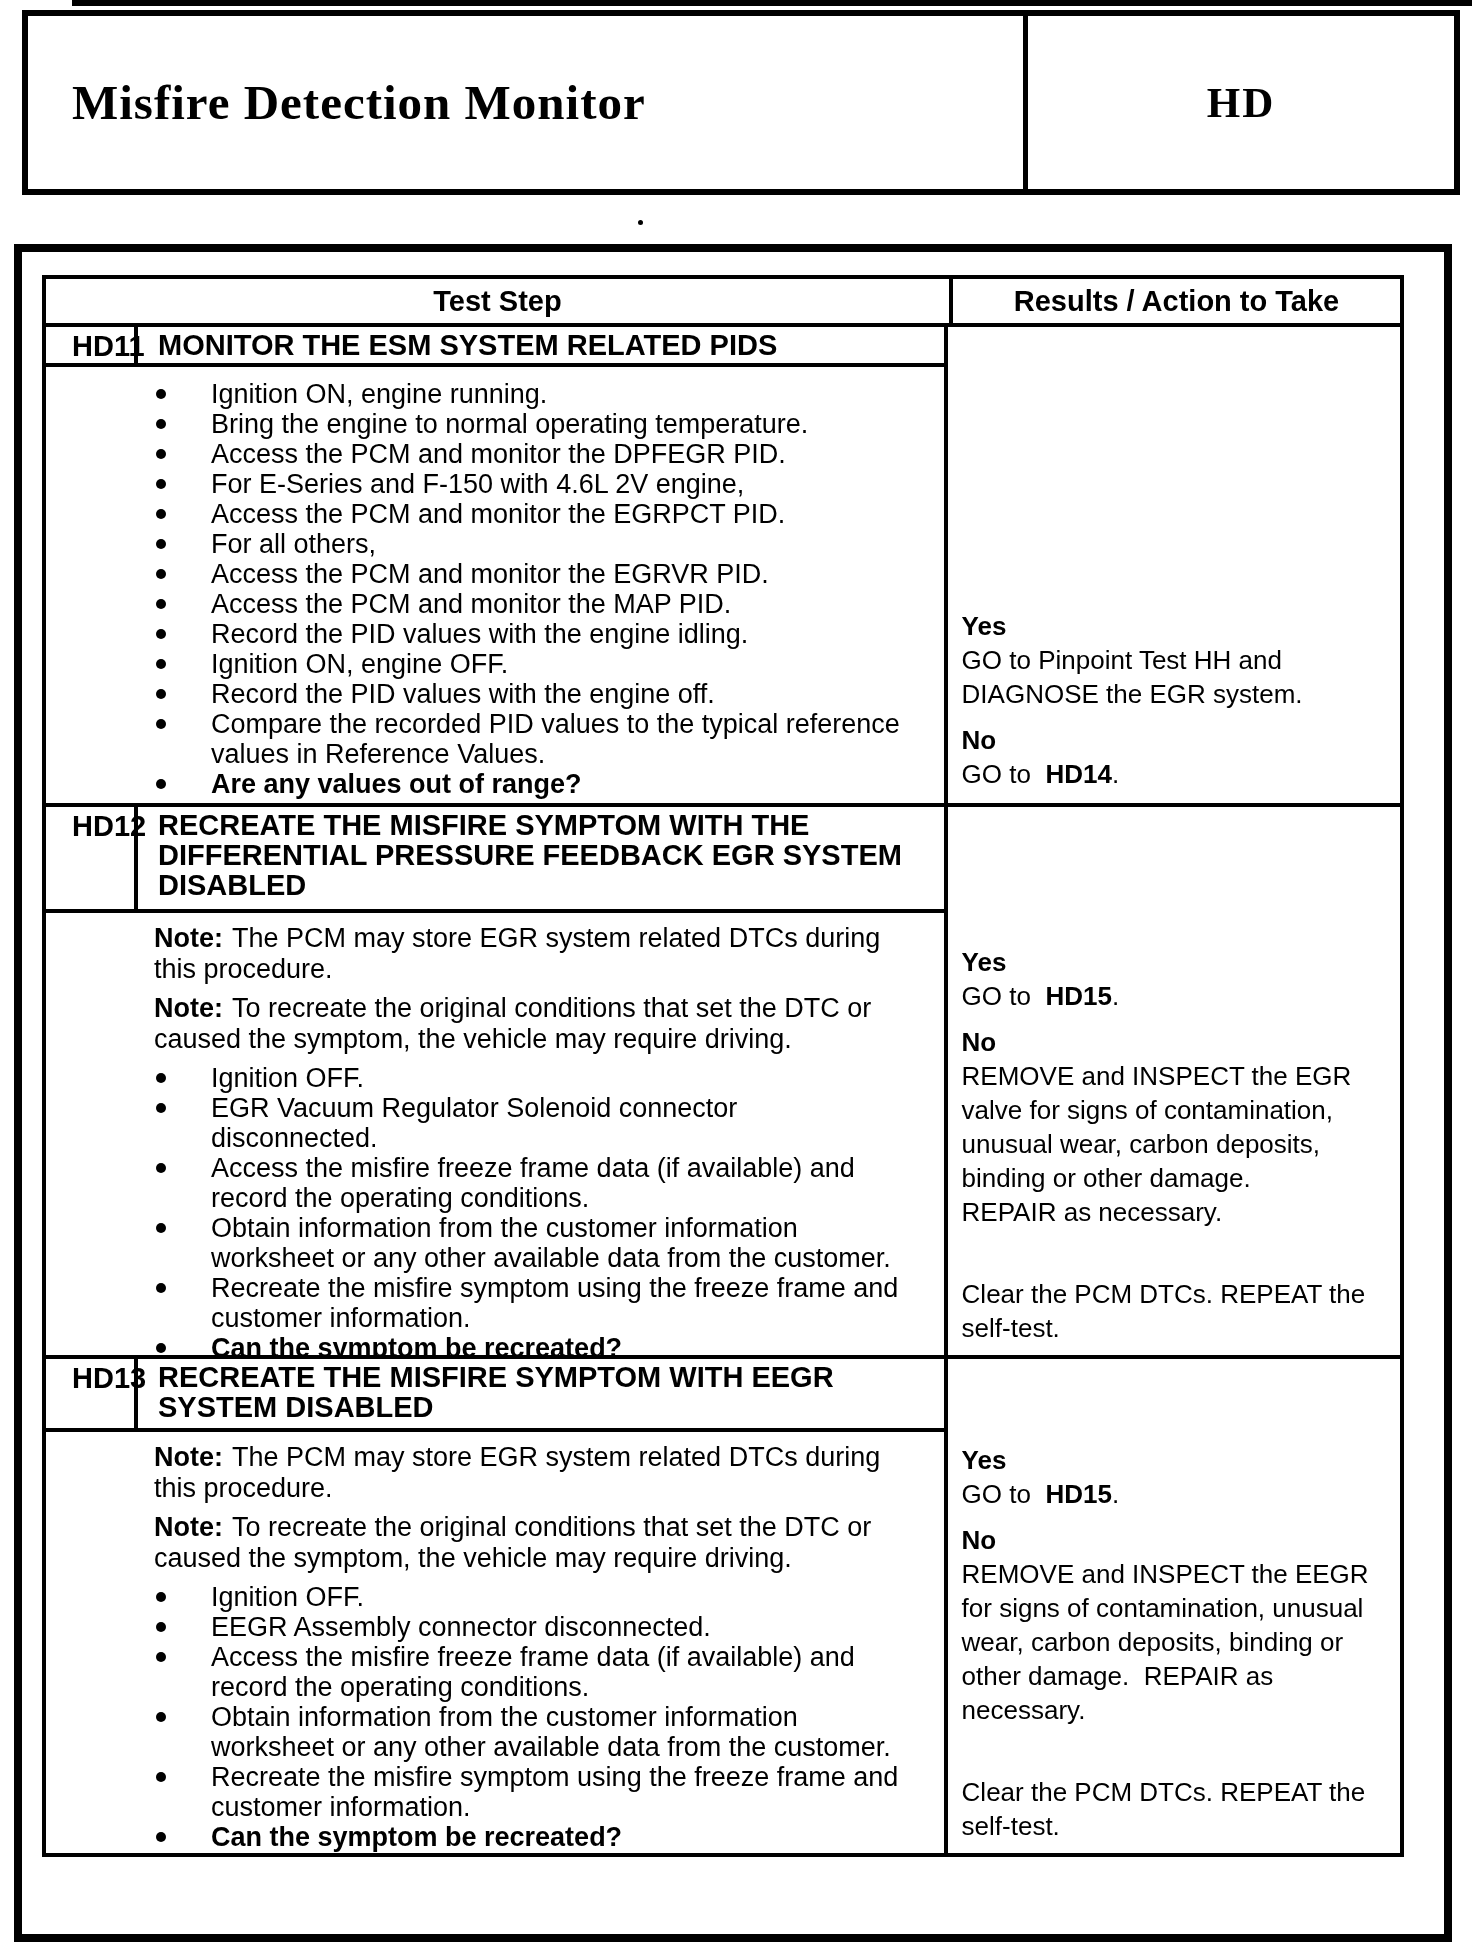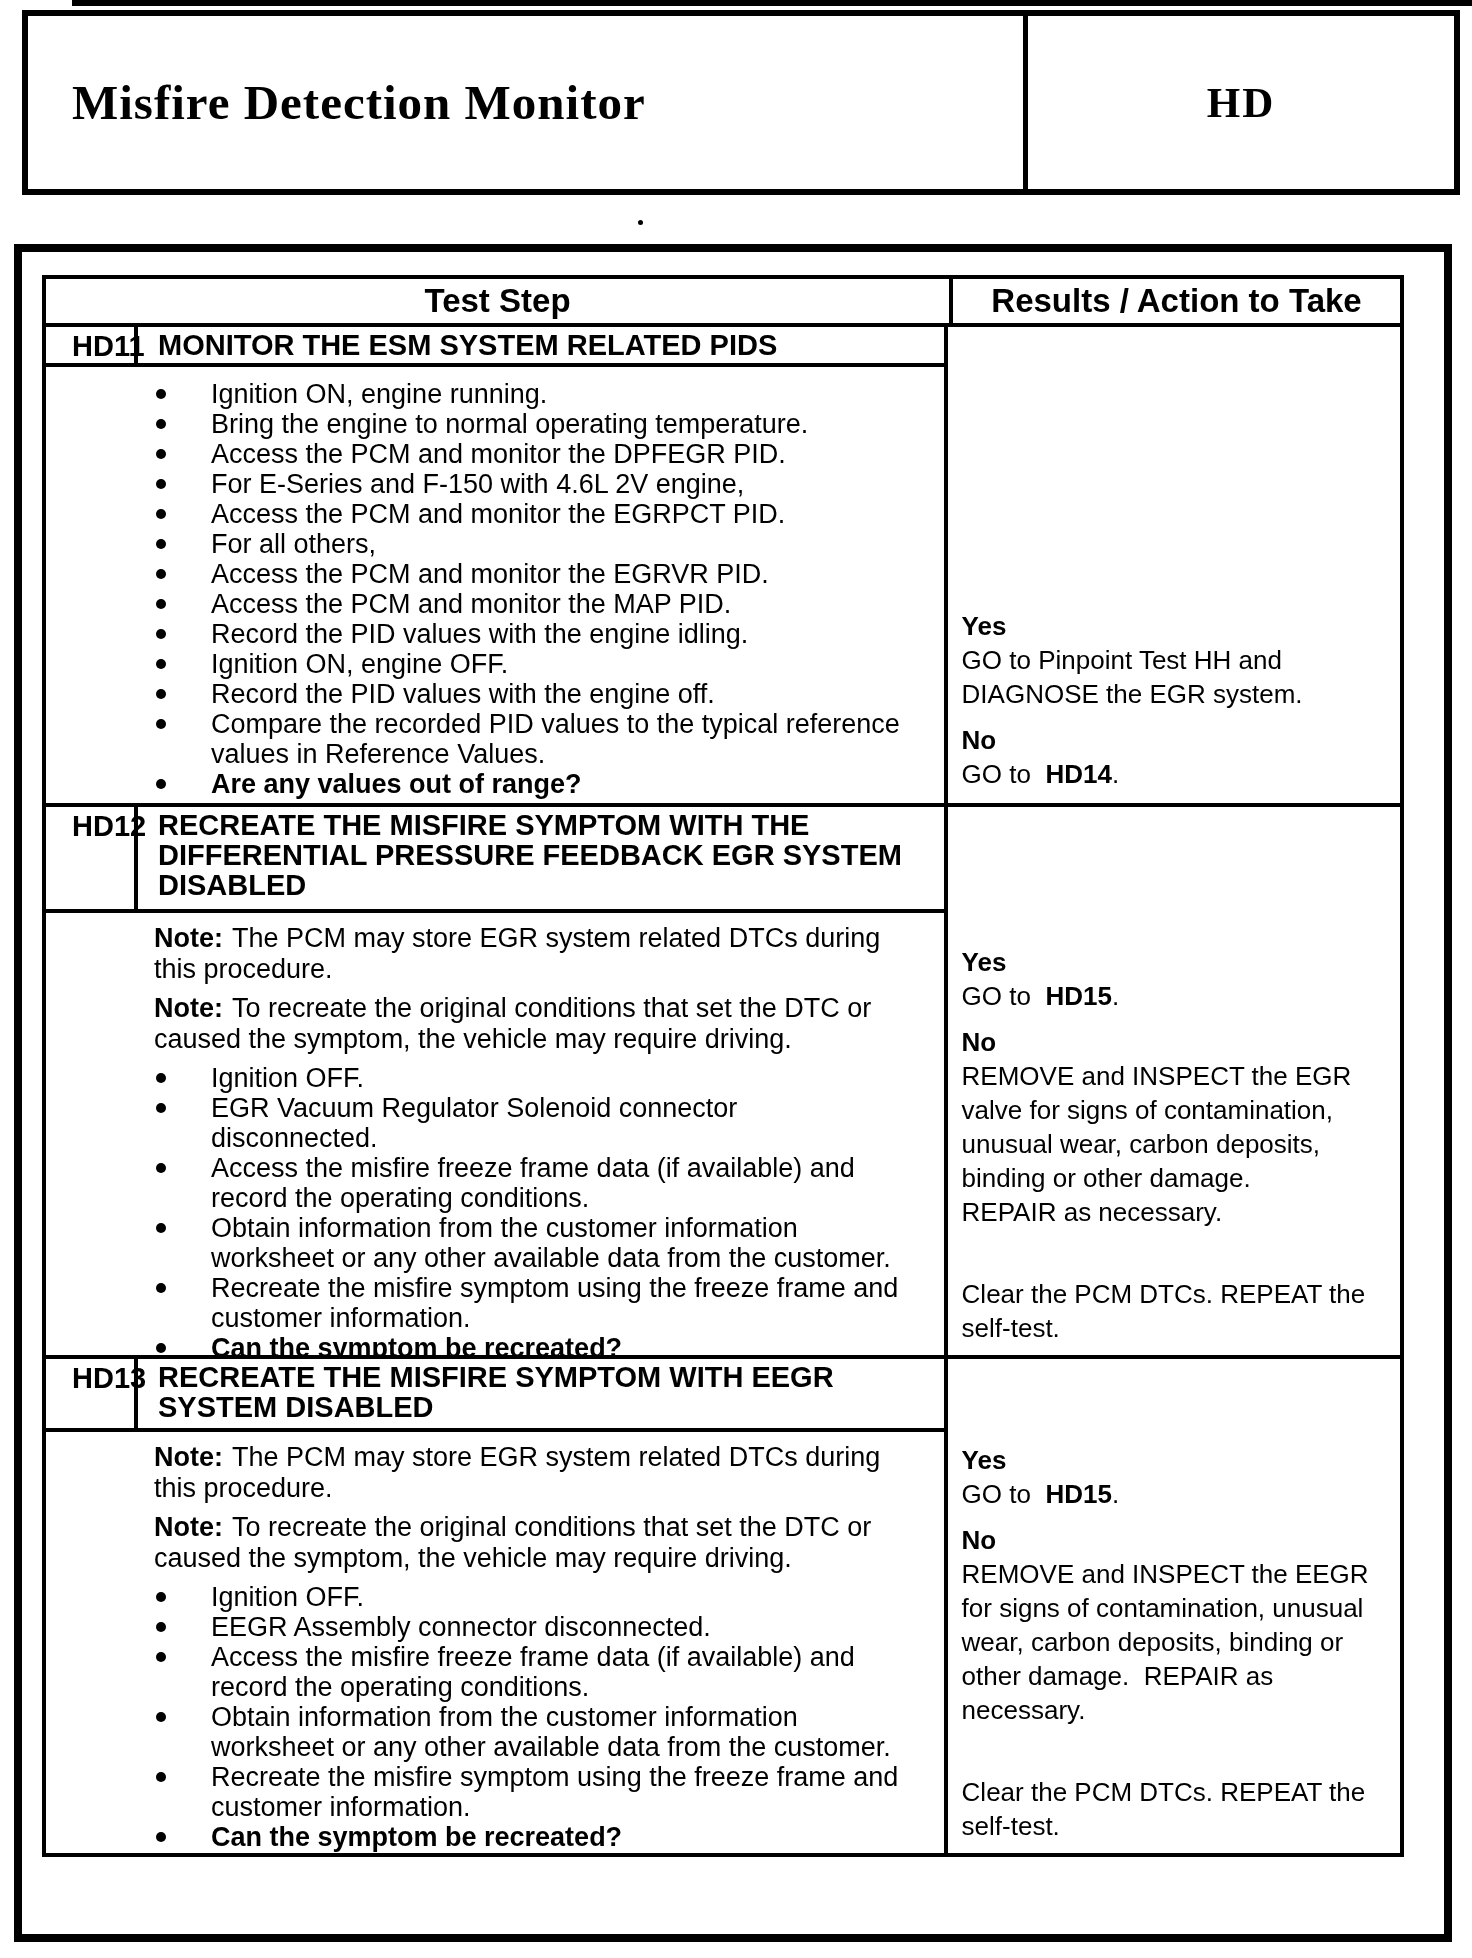--- a/index.html
+++ b/index.html
@@ -19,21 +19,21 @@
   .form-code{font-family:"Liberation Serif",serif;font-weight:bold;font-size:43px;letter-spacing:2px;}
 
   
   .main-box{position:absolute;left:14px;top:244px;width:1438px;height:1698px;
             border:8px solid #000;box-sizing:border-box;}
 
   
   .itable{position:absolute;left:20px;top:23px;width:1362px;border:4px solid #000;
           box-sizing:border-box;background:#fff;}
   .hrow{display:flex;height:44px;}
-  .hcell{font-weight:bold;font-size:33px;display:flex;align-items:center;justify-content:center;box-sizing:border-box;}
+  .hcell{font-weight:bold;font-size:29px;display:flex;align-items:center;justify-content:center;box-sizing:border-box;}
   .hcell.l{width:907px;border-right:4px solid #000;}
   .hcell.r{flex:1;}
 
   .block{display:flex;border-top:4px solid #000;box-sizing:border-box;overflow:hidden;}
   .b-left{width:907px;border-right:4px solid #000;box-sizing:border-box;display:flex;flex-direction:column;}
   .t-row{display:flex;border-bottom:4px solid #000;box-sizing:border-box;overflow:hidden;}
   .hd-cell{width:92px;border-right:4px solid #000;box-sizing:border-box;text-align:center;padding-top:3px;}
   .hd-id{font-weight:bold;font-size:29px;margin-left:26px;}
   .t-title{flex:1;padding:3px 14px 0 20px;border-radius:17px;}
   .t-line{font-weight:bold;font-size:29px;line-height:30px;white-space:nowrap;}

